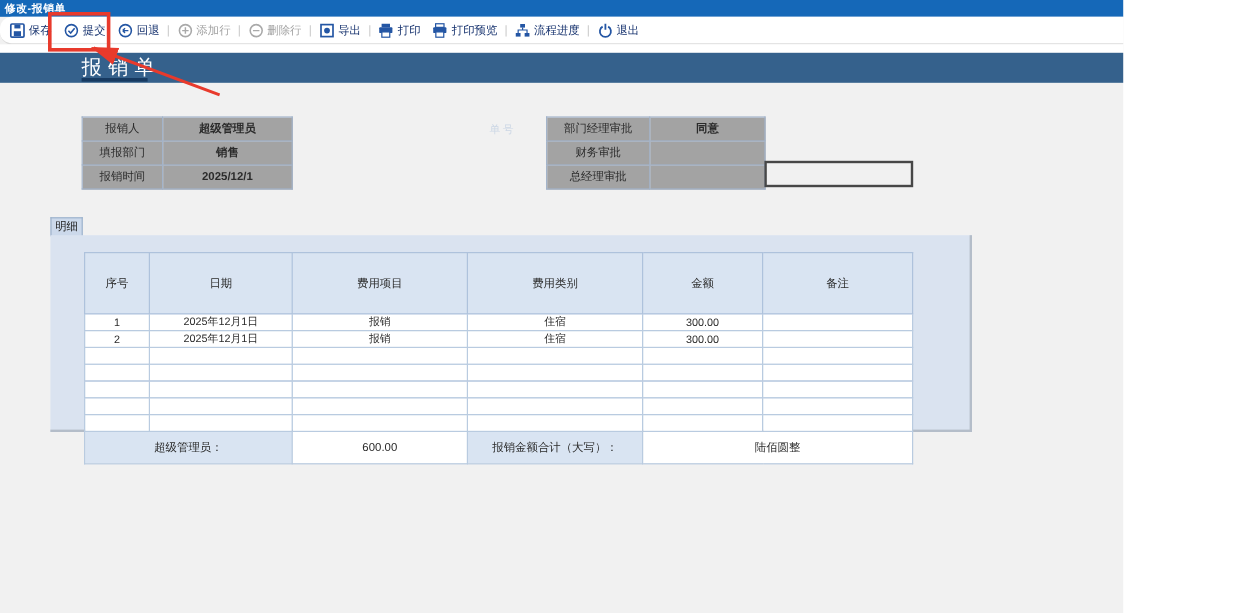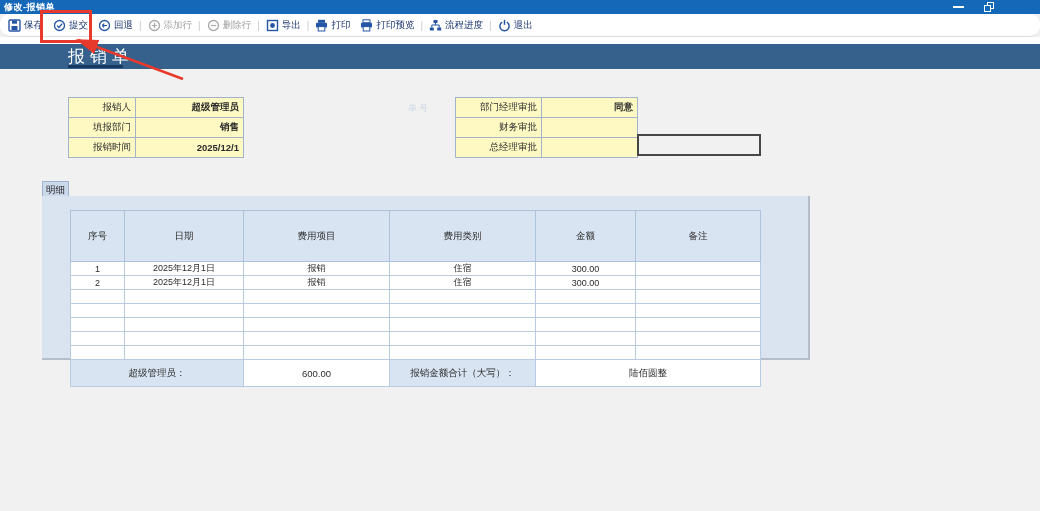--- a/index.html
+++ b/index.html
@@ -1,16 +1,16 @@
 <!DOCTYPE html>
 <html><head>
 <meta charset="utf-8">
 <style>
   html,body{margin:0;padding:0;background:#fff;}
-  .frame{position:relative;width:1040px;height:511px;background:#f1f1f1;
+  .frame{position:relative;width:936px;height:511px;background:#f1f1f1;
          font-family:"Liberation Sans",sans-serif;overflow:hidden;}
   
   .titlebar{position:absolute;left:0;top:0;width:1040px;height:14px;background:#1568b8;
             color:#fff;display:flex;align-items:center;box-sizing:border-box;padding-left:4px;}
   .titlebar .wtitle{font-size:9px;font-weight:bold;letter-spacing:.5px;}
   .win-min{position:absolute;right:76px;top:6px;width:11px;height:2px;background:#fff;cursor:pointer;}
   .win-restore{position:absolute;right:46px;top:2px;width:10px;height:10px;cursor:pointer;}
   .win-restore .r1{position:absolute;left:3px;top:0;width:7px;height:7px;border:1px solid #fff;box-sizing:border-box;}
   .win-restore .r2{position:absolute;left:0;top:3px;width:7px;height:7px;border:1px solid #fff;background:#1568b8;box-sizing:border-box;}
   
@@ -22,21 +22,21 @@
   .ticon{display:inline-flex;width:13px;height:13px;}
   .tsep{color:#c9c9c9;margin:0 1px;font-size:10px;}
   .whitegap{position:absolute;left:0;top:37px;width:1040px;height:7px;background:#fff;}
   
   .banner{position:absolute;left:0;top:44px;width:1040px;height:25px;background:#35618c;}
   .form-title{position:absolute;left:68px;top:45px;font-size:17px;color:#fff;letter-spacing:5px;}
   .title-underline{position:absolute;left:68px;top:65px;width:55px;height:3px;background:#173a61;}
   .order-no{position:absolute;left:408px;top:60px;font-size:9px;color:#ccd7e5;letter-spacing:2px;margin-top:42px;}
   
   .info-table{position:absolute;border-collapse:collapse;font-size:9.5px;color:#2b2b2b;}
-  .info-table td{border:1px solid #a3b4ca;height:19px;text-align:right;padding:0 4px;background:#fef9c3;}
+  .info-table td{border:1px solid #a3b4ca;height:19px;text-align:center;padding:0 4px;background:#a3a3a3;}
   .info-table td.val{font-weight:bold;}
   .itl{left:68px;top:97px;}
   .itl td.lab{width:58px;}
   .itl td.val{width:99px;}
   .itr{left:455px;top:97px;}
   .itr td.lab{width:77px;}
   .itr td.val{width:87px;}
   
   .sig-box{position:absolute;left:637px;top:134px;width:120px;height:18px;border:2px solid #474747;}
   

